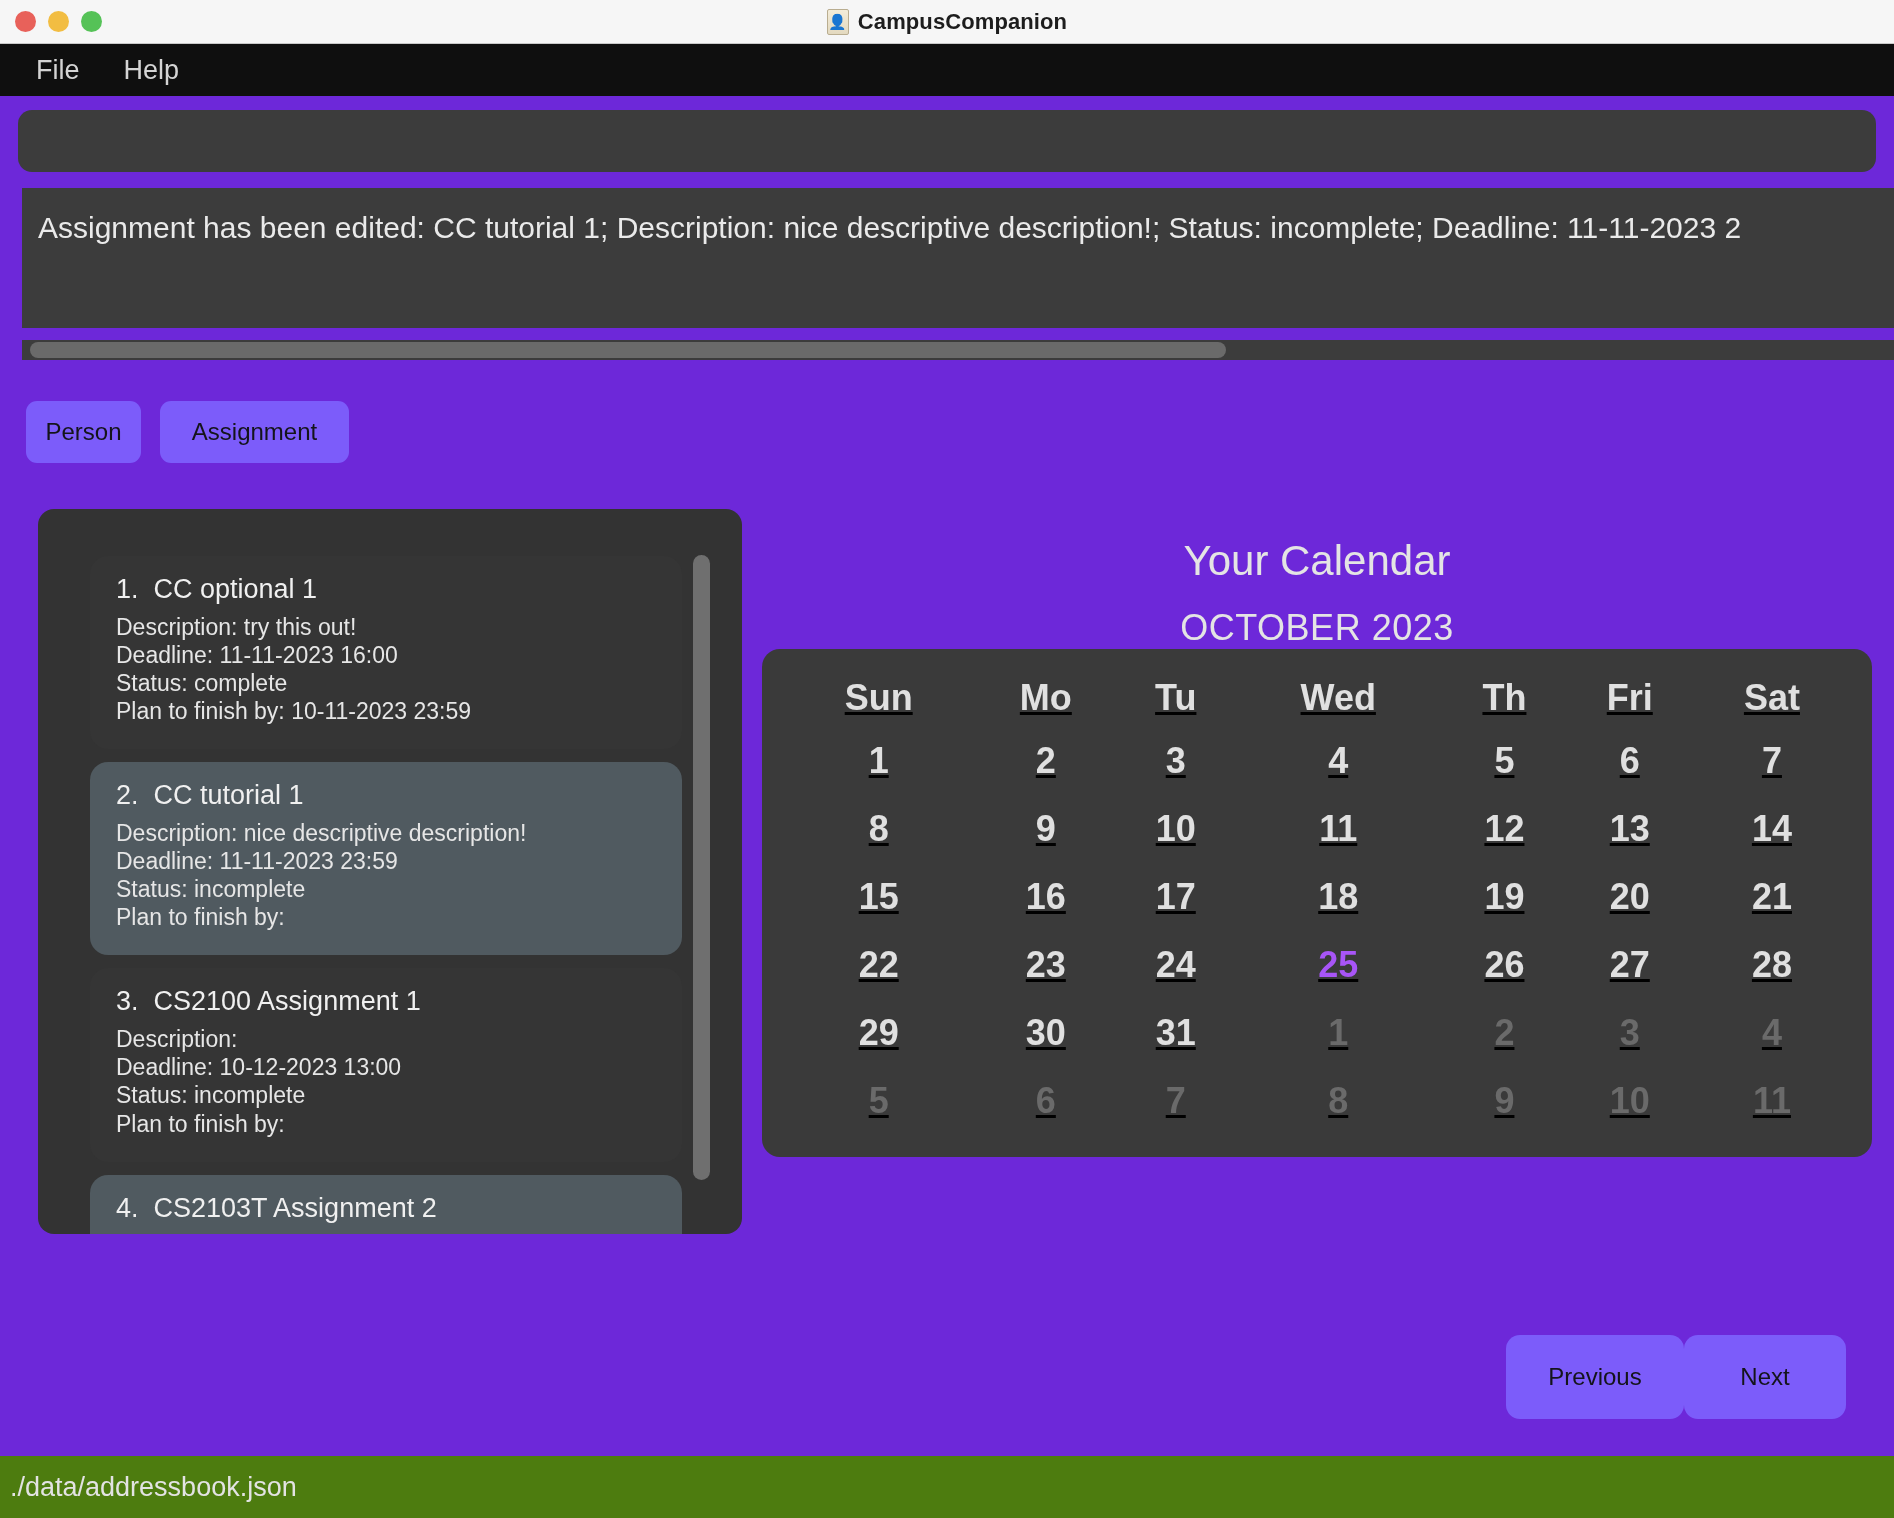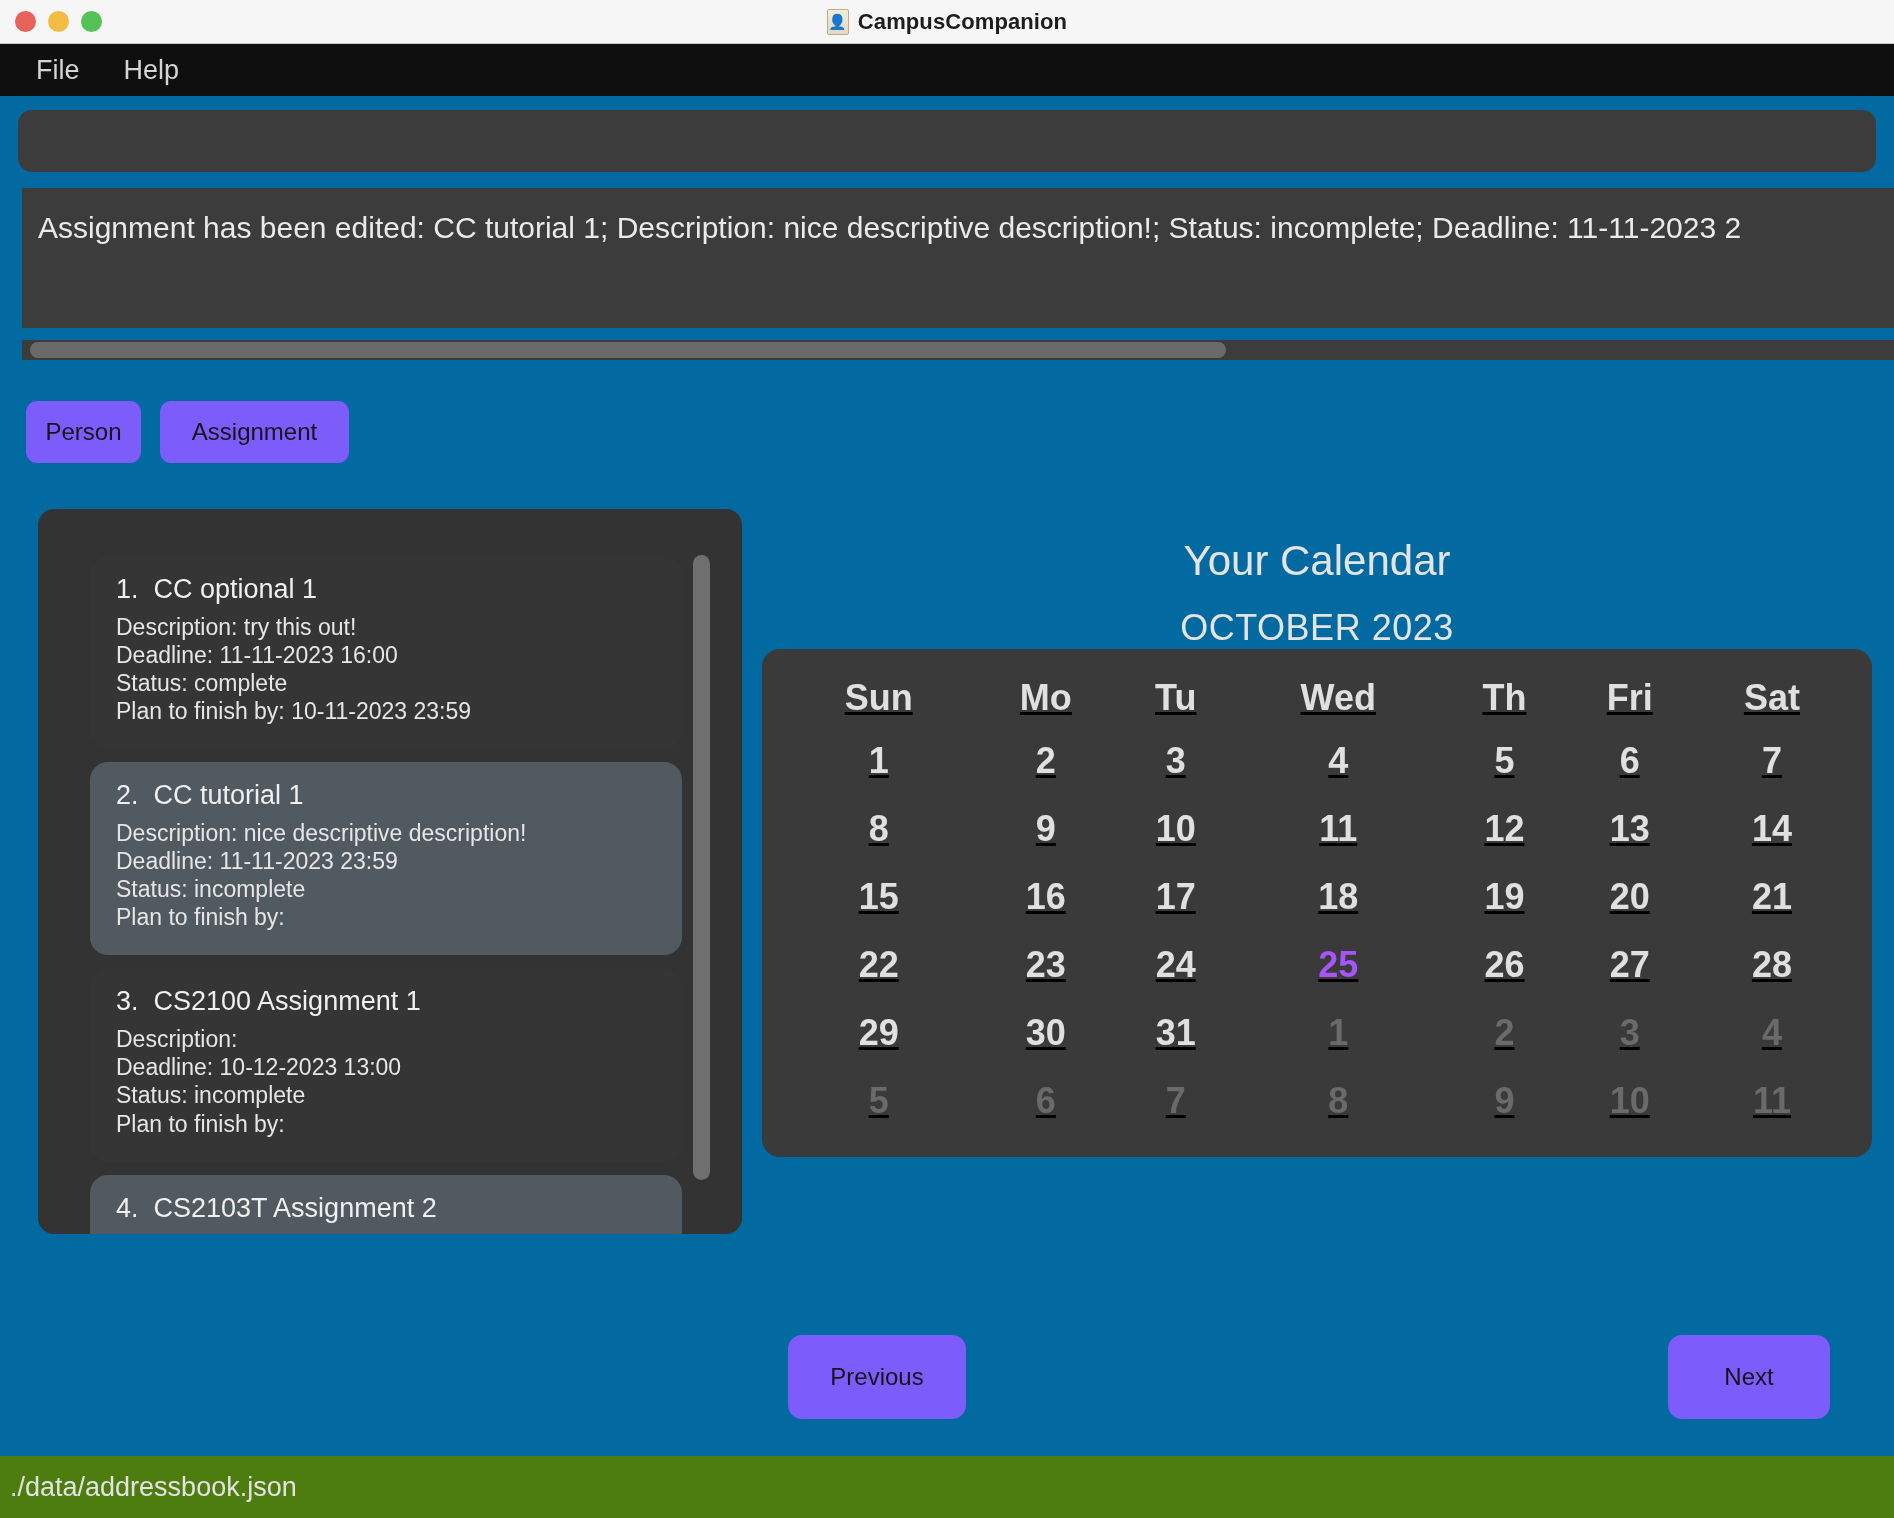--- a/index.html
+++ b/index.html
@@ -57,21 +57,21 @@
     color: #d4d4d4;
     font-size: 27px;
     padding: 4px 18px;
     cursor: default;
   }
 
   
   #body {
     position: relative;
     height: calc(1518px - 44px - 52px - 62px);
-    background: #0369a1;
+    background: #6d28d9;
     padding: 16px;
   }
 
   #cmdbox {
     position: absolute; left: 18px; top: 14px;
     width: 1858px; height: 62px;
     background: #3c3c3c;
     border-radius: 14px;
   }
 
@@ -196,22 +196,22 @@
     font-weight: bold;
     text-align: center;
     padding: 13px 0;
     height: 68px;
   }
   table.cal td.other { color: #6a6a6a; font-weight: bold; }
   table.cal td.today { color: #a855f7; }
 
   #navbtns {
     position: absolute;
-    left: 0; right: 16px; top: 826px;
-    display: flex; justify-content: space-between;
+    left: 0; right: 0; top: 826px;
+    display: flex; justify-content: flex-end;
     padding: 0 26px;
   }
   #btn-previous { width: 178px; height: 84px; border-radius: 14px; }
   #btn-next     { width: 162px; height: 84px; border-radius: 14px; }
 
   
   #statusbar {
     position: absolute; left: 0; bottom: 0;
     width: 1894px; height: 62px;
     background: #4d7c0f;

